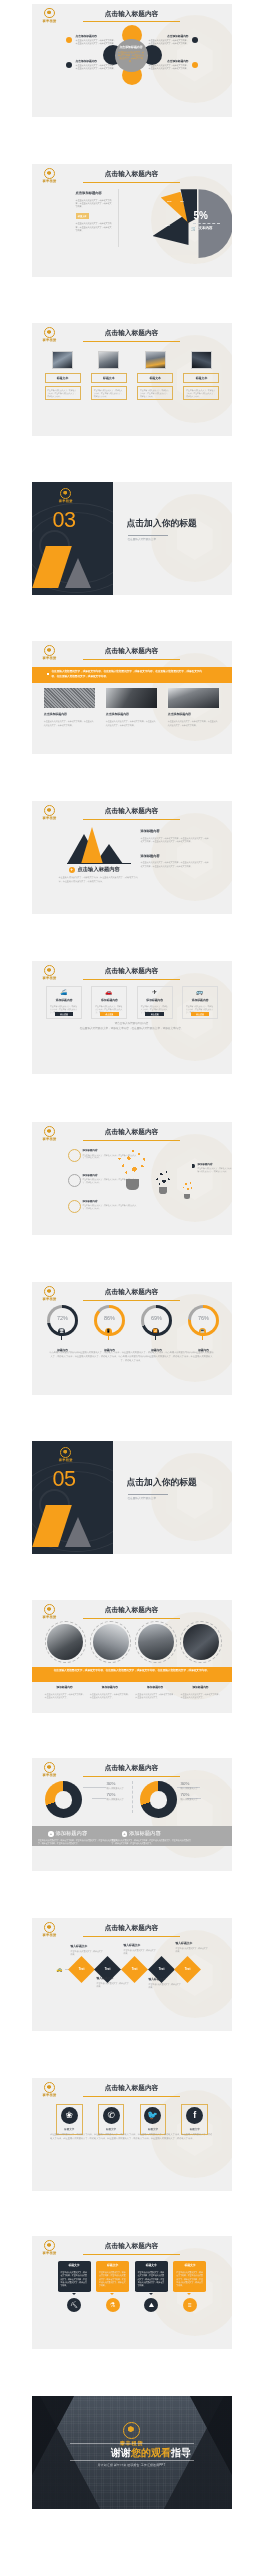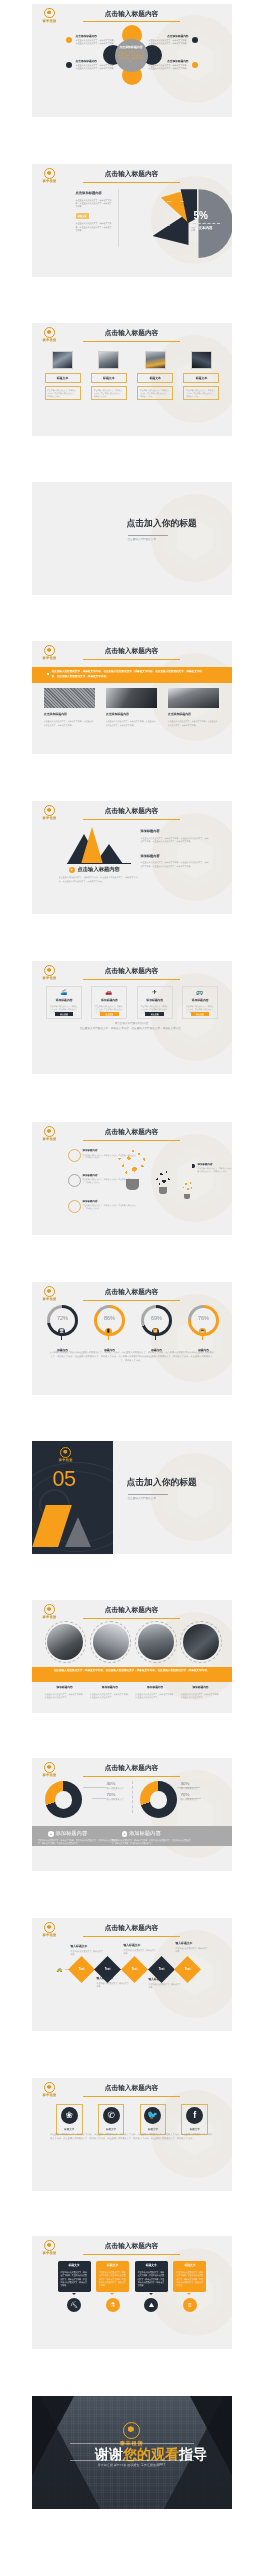--- a/index.html
+++ b/index.html
@@ -247,21 +247,21 @@
        linear-gradient(-62deg,rgba(26,31,38,.85) 0 26%,rgba(255,255,255,0) 26.4%),
        repeating-linear-gradient(90deg,rgba(255,255,255,.035) 0 0.6px,rgba(0,0,0,0) 0.6px 2.3px),
        repeating-linear-gradient(0deg,rgba(255,255,255,.03) 0 0.6px,rgba(0,0,0,0) 0.6px 2.3px),
        linear-gradient(#49525d,#2e353e);}
   .last .logo2{position:absolute;left:0;right:0;top:26px;text-align:center;}
   .last .logo2 .mk{width:14.6px;height:14.6px;border-radius:50%;border:1.4px solid #e8a522;margin:0 auto;position:relative;}
   .last .logo2 .mk:after{content:"";position:absolute;left:3.3px;top:2.9px;width:6.4px;height:6.4px;background:#e8a522;
     clip-path:polygon(50% 0%,100% 28%,100% 72%,50% 100%,0% 72%,0% 28%);}
   .last .logo2 .nm{margin-top:1.8px;font-size:5.3px;font-weight:bold;color:#e8a522;letter-spacing:0.6px;}
   .last .rule{position:absolute;left:38px;width:124px;height:0.6px;background:rgba(255,255,255,.45);}
-  .last .thx{position:absolute;left:0;right:0;top:50px;text-align:center;font-size:14px;font-weight:bold;color:#fff;margin-left:39px;}
+  .last .thx{position:absolute;left:0;right:0;top:50px;text-align:center;font-size:10px;font-weight:bold;color:#fff;margin-left:39px;}
   .last .thx em{font-style:normal;color:#e8a522;}
   .last .sub{position:absolute;left:0;right:0;top:67px;text-align:center;font-size:2.9px;color:#cfd3d8;letter-spacing:0.2px;}
 </style>
 </head>
 <body>
 
 <div id="page">
 
   <div class="slide s1" style="top:3.5px">
     <div class="wm">
@@ -382,20 +382,32 @@
       </div>
     </div>
   </div>
 
   <div class="slide" style="top:482px">
     <div class="wm">
         <div class="c"></div>
         <div class="hex"></div>
         <div class="hex2"></div>
       </div>
+    <div class="sec-left">
+      <div class="curve"></div>
+        <div class="curve2"></div>
+        <div class="whl"></div>
+      <div class="logo on-dark" style="left:22px;top:5.8px">
+        <div class="mark"></div>
+        <div class="name">泰丰租赁</div>
+      </div>
+      <div class="sec-bar"></div>
+      <div class="sec-tri"></div>
+      <div class="sec-num">03</div>
+    </div>
     <div class="sec-title"><span>点击加入</span><b>你的标题</b></div>
     <div class="sec-rule"></div>
     <div class="sec-sub">在这里输入您想要的文字</div>
   </div>
 
   <div class="slide s5" style="top:641px">
     <div class="wm">
         <div class="c"></div>
         <div class="hex"></div>
         <div class="hex2"></div>

